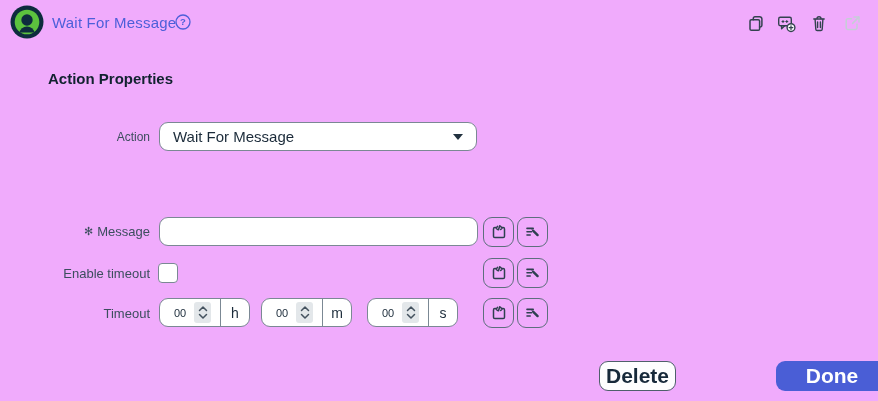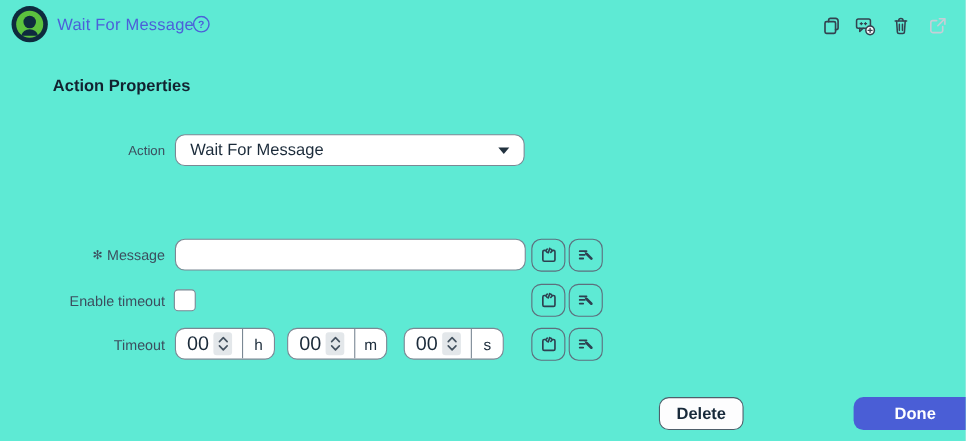--- a/index.html
+++ b/index.html
@@ -1,19 +1,19 @@
 <!DOCTYPE html>
 <html><head>
 <meta charset="utf-8">
 <style>
   * { margin:0; padding:0; box-sizing:border-box; }
   html,body { background:#e9ebee; }
   .panel{
     position:relative; width:878px; height:401px;
-    background:#5eead4;
+    background:#f0abfc;
     font-family:"Liberation Sans", sans-serif;
     color:#17293a; overflow:hidden;
   }
   .abs{ position:absolute; }
 
   
   .title{
     left:52px; top:14px; font-size:15px; font-weight:500;
     color:#4c5fd9; letter-spacing:.2px;
   }
@@ -60,36 +60,36 @@
     border:1.5px solid #5d6f7d; border-radius:9px;
     display:flex; align-items:center; justify-content:center; cursor:pointer;
   }
   .stepper{
     top:298px; width:91px; height:29px; background:#fff;
     border:1.5px solid #7b8894; border-radius:9px;
     display:flex; align-items:center; overflow:hidden;
   }
   .step-val{
     width:34px; border:none; background:transparent; font-family:inherit;
-    font-size:18px; color:#1b2b3a; text-align:center; padding:0 0 0 6px; outline:none;
+    font-size:11px; color:#1b2b3a; text-align:center; padding:0 0 0 6px; outline:none;
   }
   .spin{
     width:17px; height:21px; background:#e3e7ea; border-radius:3px;
     display:flex; align-items:center; justify-content:center; cursor:pointer;
   }
   .unit{
     margin-left:auto; width:29px; height:100%; border-left:1.5px solid #7b8894;
     display:flex; align-items:center; justify-content:center;
     font-size:14px; color:#1b2b3a;
   }
 
   
   .btn{
     top:361px; height:30px; border-radius:9px; font-family:inherit;
-    font-size:15px; font-weight:700; display:flex; align-items:center;
+    font-size:21px; font-weight:700; display:flex; align-items:center;
     justify-content:center; cursor:pointer;
   }
   .btn-delete{ left:599px; width:77px; background:#fdfdfe; border:1.5px solid #4f5f6b; color:#17293a; }
   .btn-cancel{ left:679px; width:85px; background:#dde2e6; border:1.5px solid #4f5f6b; color:#17293a; }
   .btn-done  { left:776px; width:112px; background:#4a5ed6; border:none; color:#fff; }
 
   svg{ display:block; }
 </style>
 </head>
 <body>

